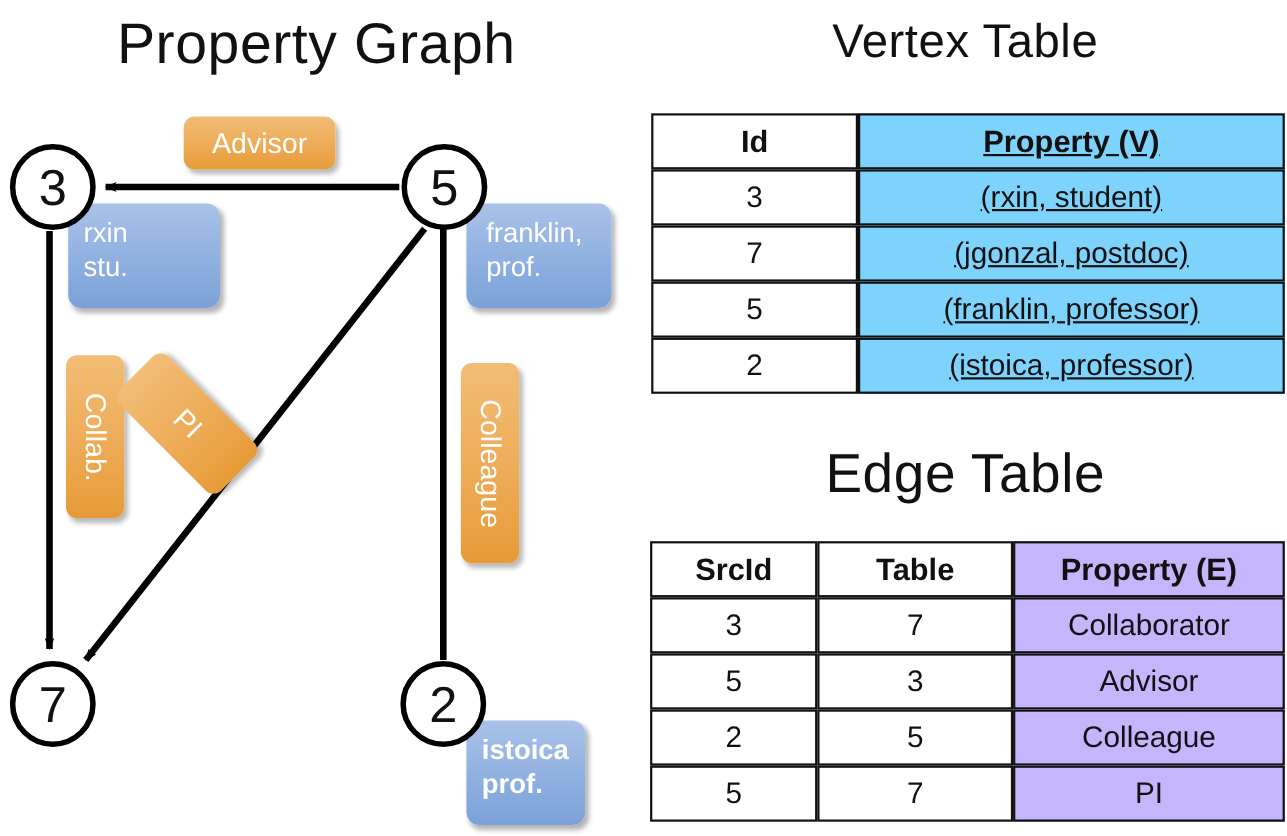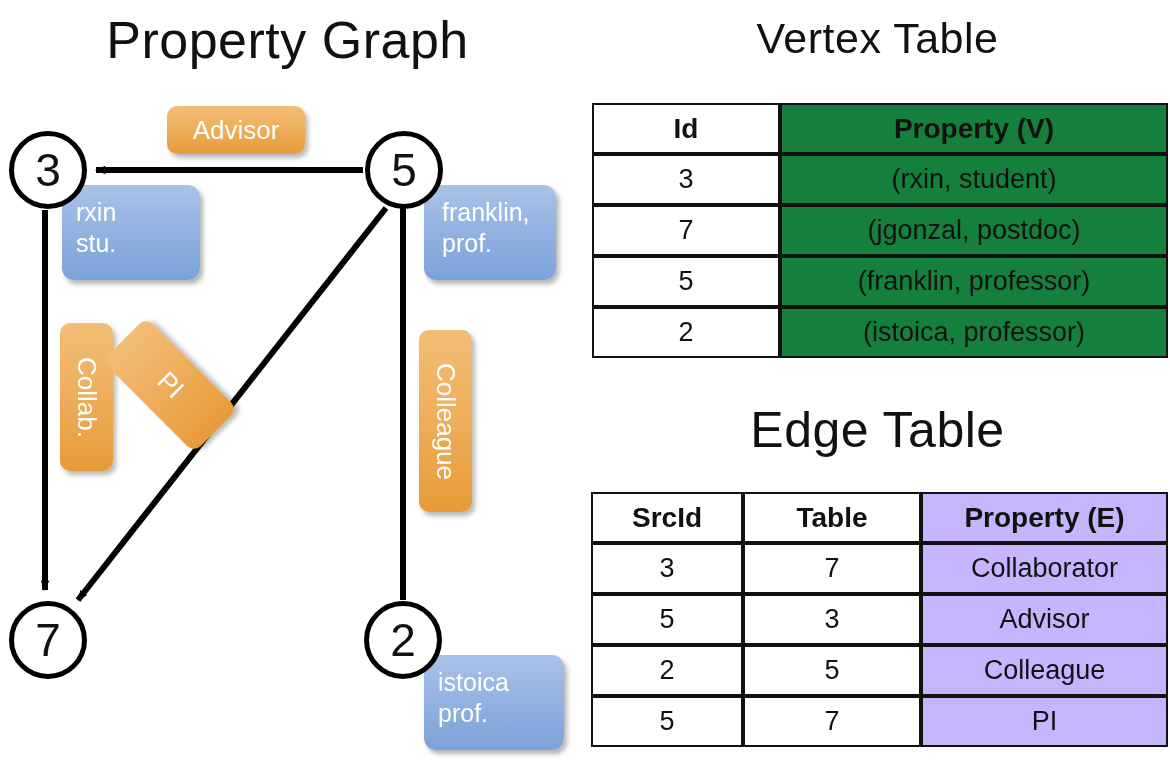--- a/index.html
+++ b/index.html
@@ -83,21 +83,21 @@
     font-size: 25px;
     font-weight: 300;
     line-height: 31px;
     padding: 12px 14px;
     box-sizing: border-box;
     font-family: "Liberation Sans", sans-serif;
   }
   #prop-rxin     { left: 62px;  top: 95px;  width: 138px; height: 95px; }
   #prop-franklin { left: 424px; top: 95px;  width: 132px; height: 95px; padding-left: 18px; }
   #prop-jgonzal  { left: 62px;  top: 565px; width: 140px; height: 95px; }
-  #prop-istoica  { left: 424px; top: 565px; width: 140px; height: 95px; }
+  #prop-istoica  { left: 424px; top: 565px; width: 108px; height: 95px; font-weight: bold; }
 
   
   .edge-label {
     position: absolute;
     border-radius: 10px;
     background: linear-gradient(180deg, #f2bd76 0%, #eead5a 50%, #e79b37 100%);
     box-shadow: 3px 4px 5px rgba(0,0,0,0.28);
     color: #ffffff;
     font-size: 26px;
     font-weight: 300;
@@ -147,21 +147,21 @@
     white-space: nowrap;
   }
   .tbl th {
     font-weight: 700;
     font-size: 28px;
   }
   .col-sep { border-left-width: 4px; }
 
   #vertex-table { left: 592px; top: 103px; width: 576px; }
   #vertex-table .c-id   { width: 188px; }
-  #vertex-table .c-prop { width: 388px; background: #15803d; }
+  #vertex-table .c-prop { width: 388px; background: #7dd3fc; text-decoration: underline; }
 
   #edge-table { left: 591px; top: 492px; width: 577px; }
   #edge-table .c-src  { width: 152px; margin-top: 45px; }
   #edge-table .c-dst  { width: 178px; }
   #edge-table .c-prop { width: 247px; background: #c4b5fd; }
 </style>
 </head>
 <body>
 
 <div class="title" id="title-property-graph">Property Graph</div>

